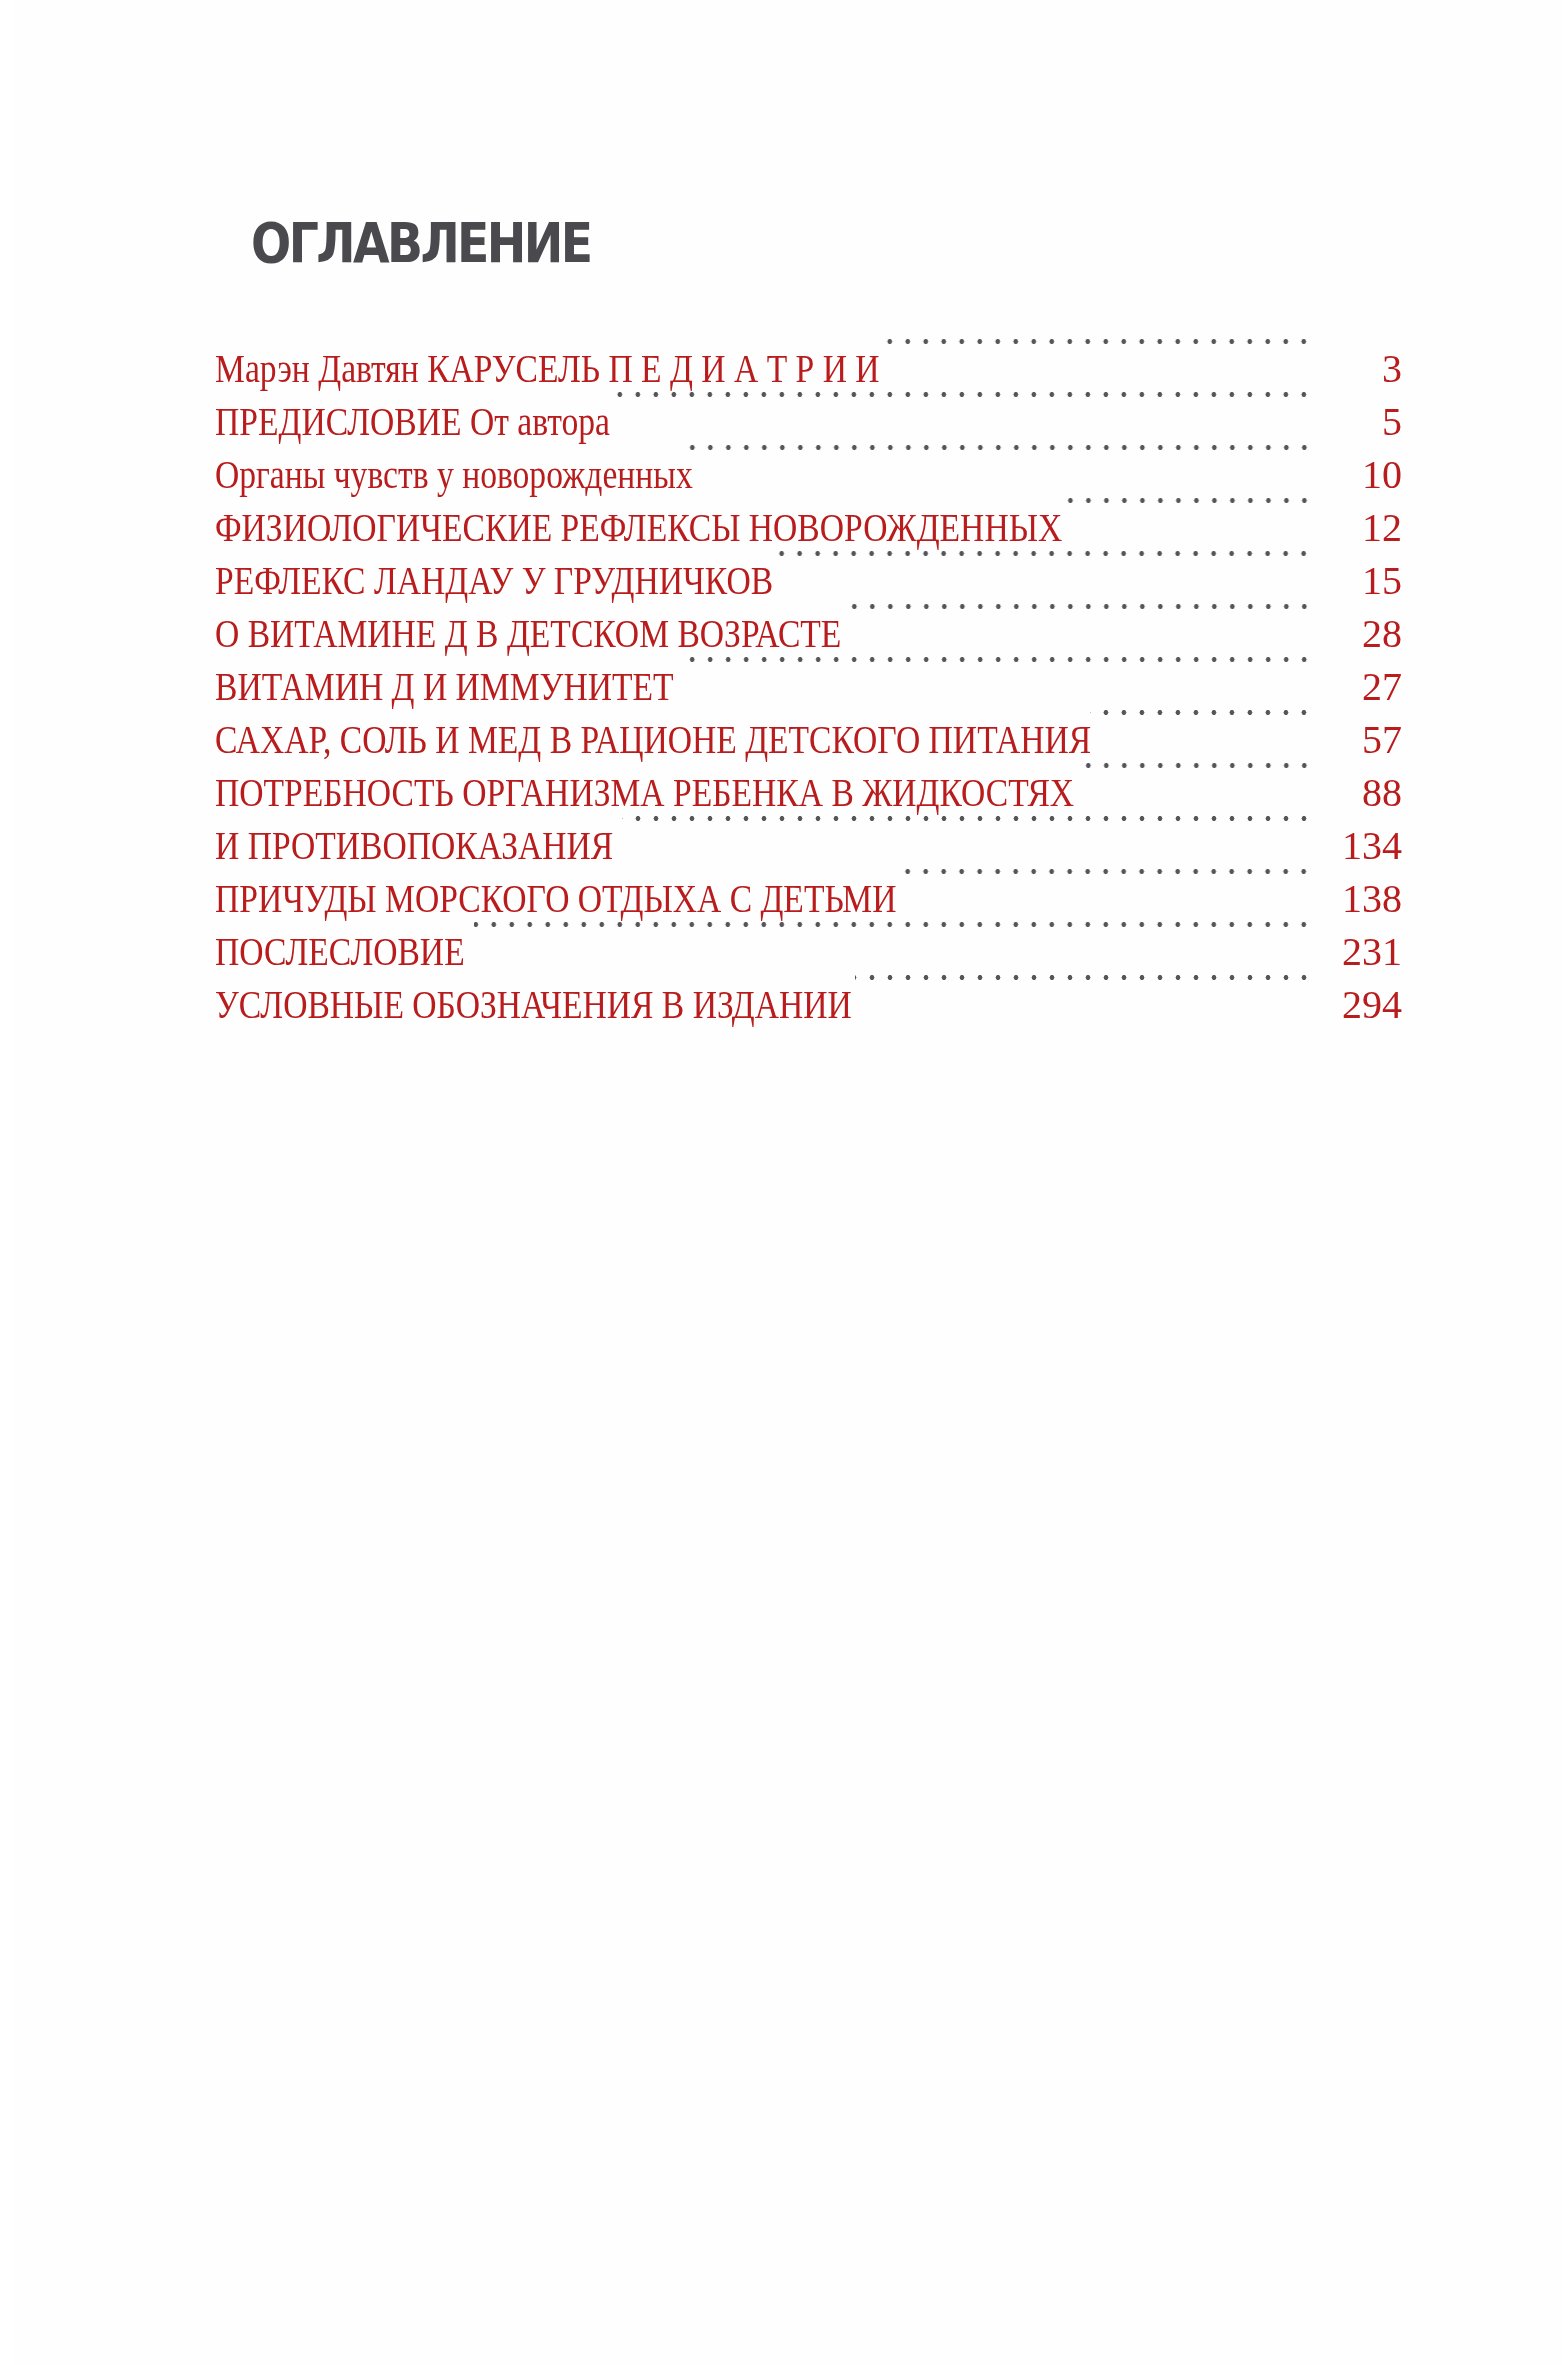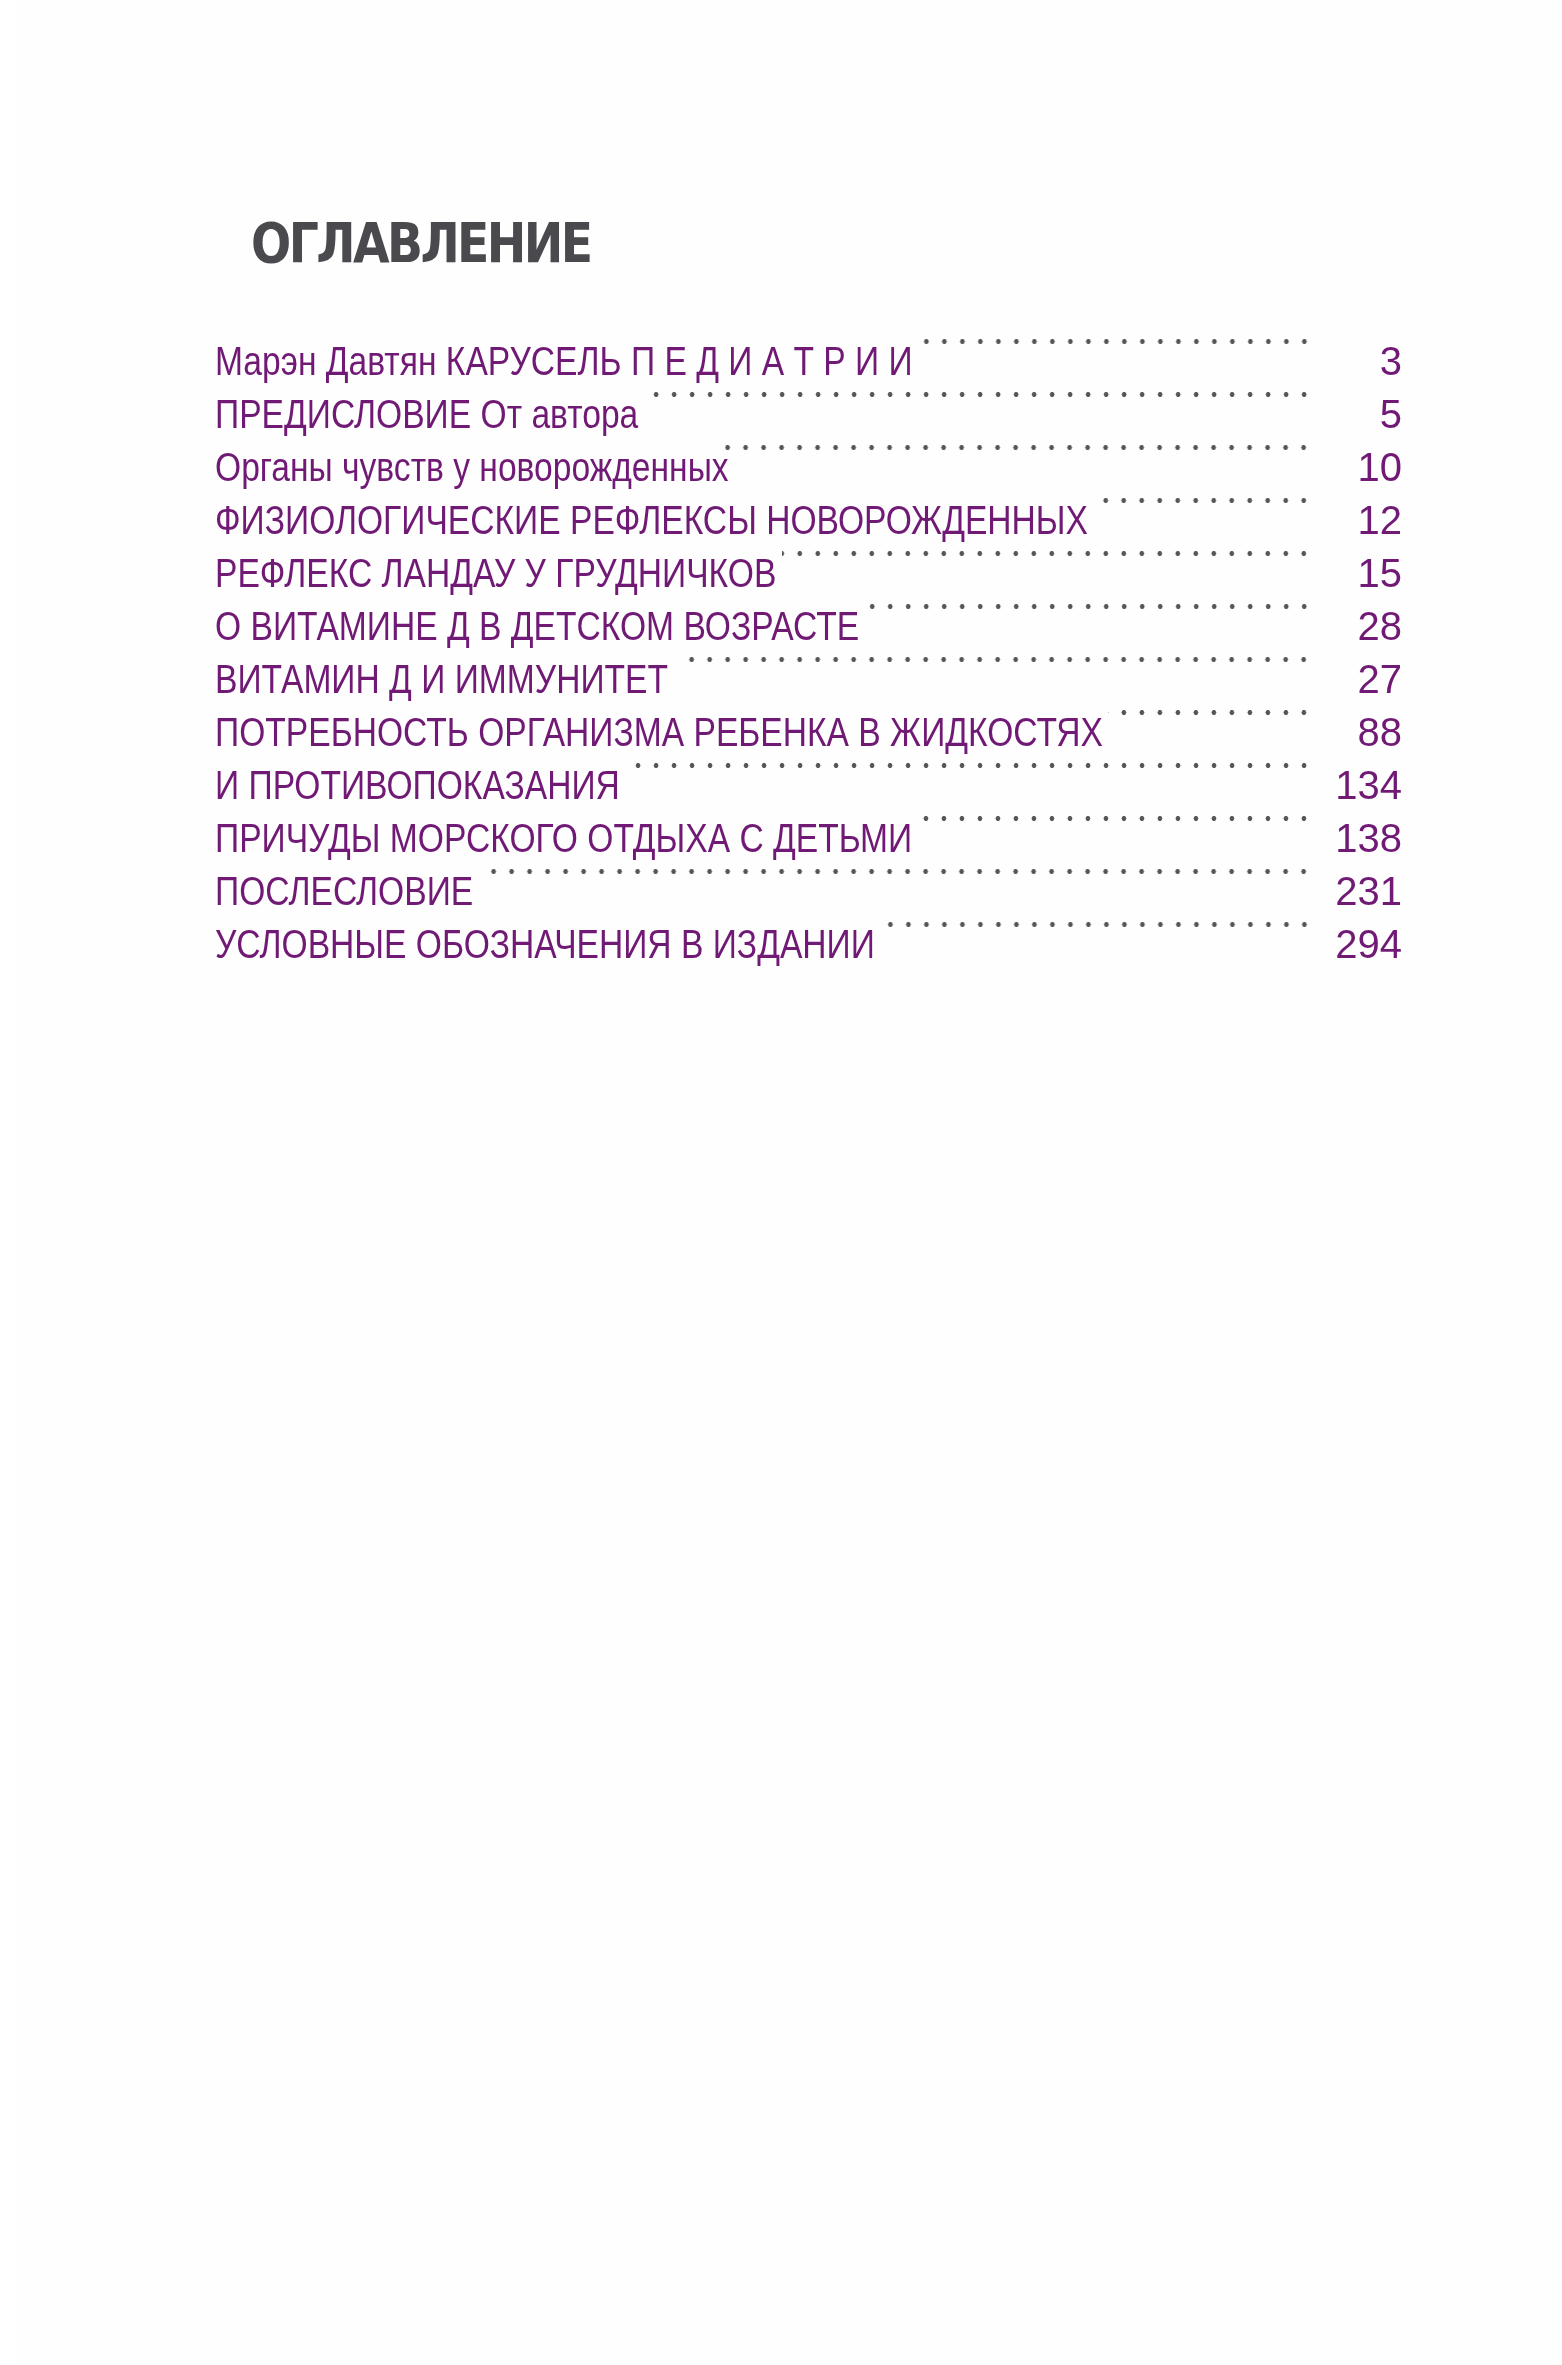--- a/index.html
+++ b/index.html
@@ -6,22 +6,22 @@
   body { width:1563px; height:2366px; position:relative; overflow:hidden; }
   .page { position:absolute; left:15px; top:0; width:1563px; height:2366px; background:#fefefe; }
   .title {
     position:absolute; left:236px; top:211px;
     font-family:"DejaVu Sans", sans-serif; font-weight:bold;
     font-size:55px; letter-spacing:-3px; color:#4a4a4e;
     transform:scaleX(0.86); transform-origin:left top;
   }
   .toc { position:absolute; left:200px; top:339px; width:1187px; }
   .row {
-    display:flex; align-items:flex-start; height:53px;
-    font-family:Liberation Sans, sans-serif; font-size:40px; color:#701a75;
+    display:flex; align-items:flex-end; height:53px;
+    font-family:Liberation Serif, serif; font-size:40px; color:#b91c1c;
   }
   .row .label { white-space:nowrap; flex:0 0 auto; transform:scaleX(0.84); transform-origin:left; }
   .row .leader {
     flex:1 1 auto; margin:0 15px 0 0; height:7px; align-self:baseline;
     background-image:radial-gradient(circle, #55555a 2.2px, transparent 2.7px);
     background-size:18px 7px; background-repeat:repeat-x; background-position:right center;
     position:relative; top:-1px;
   }
   .row .page-no { flex:0 0 74px; text-align:right; white-space:nowrap; }
   .row.cont .label { }
@@ -63,20 +63,25 @@
       <span class="label" style="margin-right: -115px;">О ВИТАМИНЕ Д В ДЕТСКОМ ВОЗРАСТЕ</span>
       <span class="leader"></span>
       <span class="page-no">28</span>
     </div>
     <div class="row">
       <span class="label" style="margin-right: -77px;">ВИТАМИН Д И ИММУНИТЕТ</span>
       <span class="leader"></span>
       <span class="page-no">27</span>
     </div>
     <div class="row">
+      <span class="label" style="margin-right: -168px;">САХАР, СОЛЬ И МЕД В РАЦИОНЕ ДЕТСКОГО ПИТАНИЯ</span>
+      <span class="leader"></span>
+      <span class="page-no">57</span>
+    </div>
+    <div class="row">
       <span class="label" style="margin-right: -164px;">ПОТРЕБНОСТЬ ОРГАНИЗМА РЕБЕНКА В ЖИДКОСТЯХ</span>
       <span class="leader"></span>
       <span class="page-no">88</span>
     </div>
     <div class="row cont">
       <span class="label" style="margin-right: -67px;">И ПРОТИВОПОКАЗАНИЯ</span>
       <span class="leader"></span>
       <span class="page-no">134</span>
     </div>
     <div class="row">

